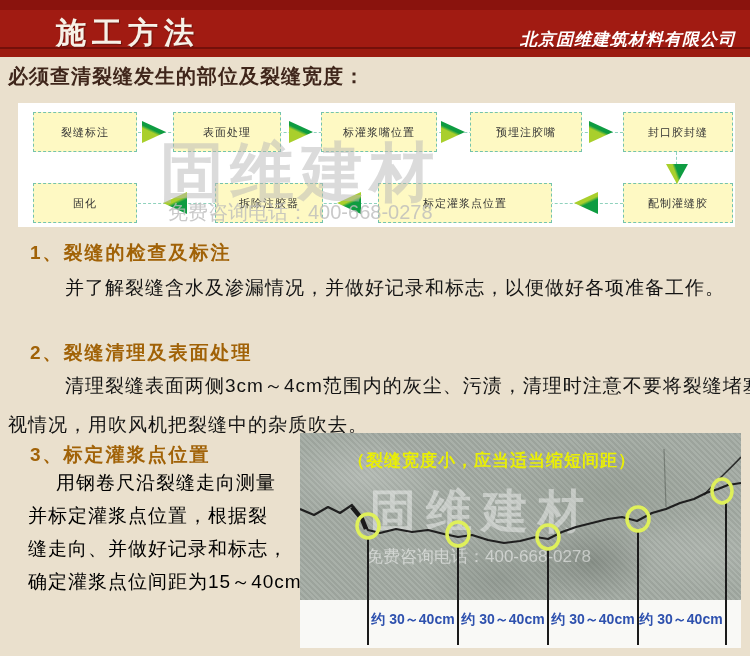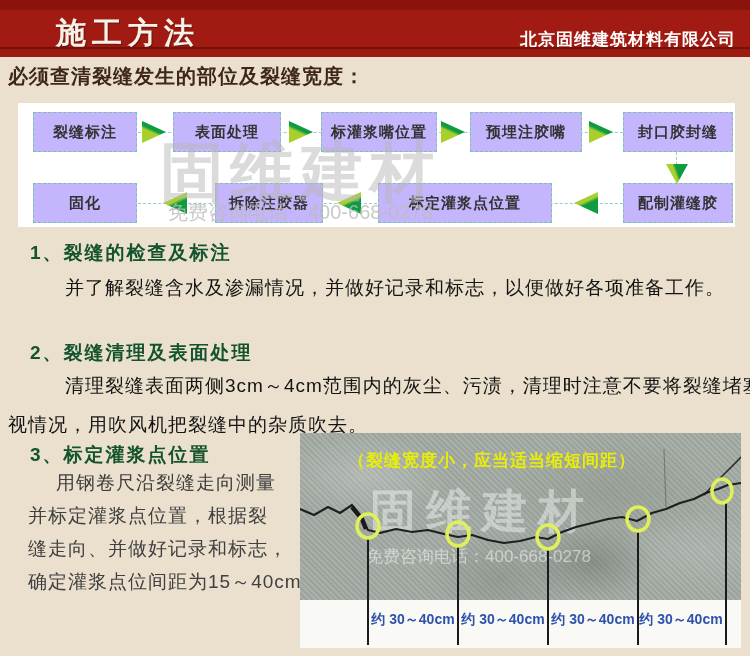--- a/index.html
+++ b/index.html
@@ -5,59 +5,59 @@
   html,body{margin:0;padding:0;}
   body{font-family:"Liberation Sans","DejaVu Sans",sans-serif;}
   .page{position:relative;width:750px;height:656px;background:#eae0cd;overflow:hidden;}
 
   
   .header{position:absolute;left:0;top:0;width:750px;height:57px;background:#a11b12;}
   .header-topstrip{position:absolute;left:0;top:0;width:750px;height:10px;background:#8a130d;}
   .header-line{position:absolute;left:0;top:47px;width:750px;height:2px;background:#74100a;}
   .header-substrip{position:absolute;left:0;top:49px;width:750px;height:8px;background:#9c1b10;}
   .header-title{position:absolute;left:28px;top:13px;font-size:30px;font-weight:bold;color:#f7f1e7;letter-spacing:6px;text-shadow:1px 1px 1px rgba(0,0,0,.35);margin-left:28px;}
-  .header-company{position:absolute;right:14px;top:28px;font-size:17px;font-weight:bold;color:#ffffff;letter-spacing:1px;}
+  .header-company{position:absolute;right:14px;top:28px;font-size:17px;font-weight:bold;color:#ffffff;letter-spacing:1px;font-style:italic;}
 
   
   .subtitle{position:absolute;left:8px;top:63px;font-size:20px;font-weight:bold;color:#3f261b;letter-spacing:1px;}
 
   
   .flowpanel{position:absolute;left:18px;top:103px;width:717px;height:124px;background:#ffffff;}
   .fline{position:absolute;border-top:1px dashed #8fd2bd;z-index:1;}
   .fline-r1{left:110px;top:29px;width:505px;}
   .fline-r2{left:110px;top:100px;width:505px;}
   .fline-v{position:absolute;left:658px;top:49px;height:32px;border-left:1px dashed #8fd2bd;z-index:1;}
-  .fbox{position:absolute;height:38px;background:#c4b5fd;border:1px dashed #74c3ac;display:flex;align-items:center;justify-content:center;font-size:15px;color:#333;z-index:2;letter-spacing:1px;font-weight:bold;}
+  .fbox{position:absolute;height:38px;background:#fef9c3;border:1px dashed #74c3ac;display:flex;align-items:center;justify-content:center;font-size:11px;color:#333;z-index:2;letter-spacing:1px;}
   .b1{left:15px;top:9px;width:102px;}
   .b2{left:155px;top:9px;width:106px;}
   .b3{left:303px;top:9px;width:114px;}
   .b4{left:452px;top:9px;width:110px;}
   .b5{left:605px;top:9px;width:108px;}
   .b6{left:15px;top:80px;width:102px;}
   .b7{left:197px;top:80px;width:106px;}
   .b8{left:360px;top:80px;width:172px;}
   .b9{left:605px;top:80px;width:108px;}
   .arr{position:absolute;width:24px;height:22px;z-index:3;}
   .arr-r{clip-path:polygon(0 0,100% 50%,0 100%);background:linear-gradient(205deg,#0e9c41 45%,#a9cf2c 55%);}
   .arr-l{clip-path:polygon(100% 0,0 50%,100% 100%);background:linear-gradient(155deg,#a9cf2c 45%,#0e9c41 55%);}
   .arr-d{clip-path:polygon(0 0,100% 0,50% 100%);background:linear-gradient(250deg,#0e9c41 45%,#a9cf2c 55%);width:22px;height:20px;}
   .a1{left:124px;top:18px;} .a2{left:271px;top:18px;} .a3{left:423px;top:18px;} .a4{left:571px;top:18px;}
   .a5{left:648px;top:61px;}
   .a6{left:145px;top:89px;} .a7{left:319px;top:89px;} .a8{left:556px;top:89px;}
   .flow-watermark{position:absolute;left:142px;top:26px;font-size:64px;font-weight:bold;color:rgba(183,183,183,0.5);letter-spacing:6px;z-index:4;pointer-events:none;white-space:nowrap;}
   .flow-watermark-phone{position:absolute;left:150px;top:96px;font-size:20px;color:rgba(188,188,188,0.8);z-index:4;pointer-events:none;white-space:nowrap;}
 
   
-  .sec-heading{position:absolute;left:30px;font-size:19px;font-weight:bold;color:#14532d;letter-spacing:2px;white-space:nowrap;}
+  .sec-heading{position:absolute;left:30px;font-size:19px;font-weight:bold;color:#a16207;letter-spacing:2px;white-space:nowrap;}
   .h1{top:240px;} .h2{top:340px;} .h3{top:442px;}
   .sec-body{position:absolute;left:8px;width:737px;font-size:19px;color:#141414;letter-spacing:1px;}
   .sec-body .bline{line-height:39px;white-space:nowrap;}
   .sec-body .bline:first-child{padding-left:57px;}
   .t1{top:268px;} .t2{top:366px;}
-  .sec-body3{position:absolute;left:28px;top:466px;width:280px;font-size:19px;color:#404040;letter-spacing:1px;}
+  .sec-body3{position:absolute;left:28px;top:466px;width:280px;font-size:19px;color:#000000;letter-spacing:1px;}
   .sec-body3 .bline{line-height:33px;white-space:nowrap;}
   .sec-body3 .bline:first-child{padding-left:28px;}
 
   
   .photo{position:absolute;left:300px;top:433px;width:441px;height:215px;overflow:hidden;
     background-color:#a4aca4;
     background-image:
       radial-gradient(ellipse 120px 60px at 15% 20%, rgba(255,255,255,.18), transparent 70%),
       radial-gradient(ellipse 150px 80px at 70% 28%, rgba(120,130,118,.28), transparent 70%),
       radial-gradient(ellipse 110px 70px at 45% 68%, rgba(88,98,90,.22), transparent 70%),

